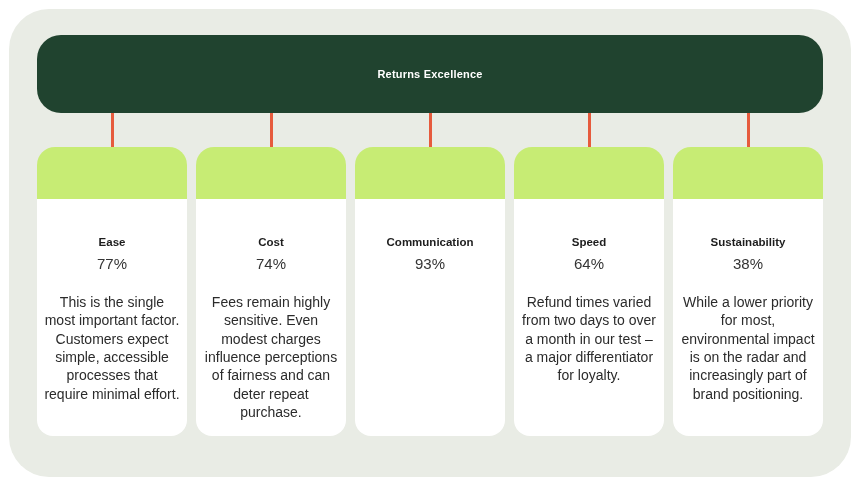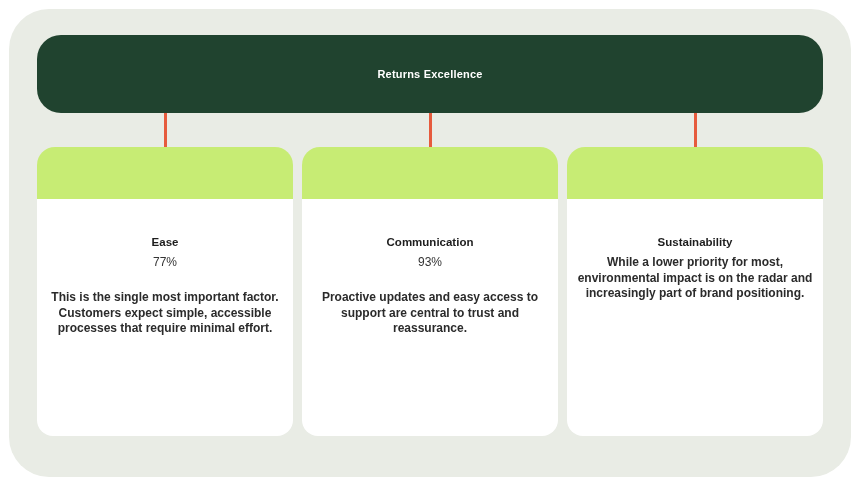--- a/index.html
+++ b/index.html
@@ -86,30 +86,29 @@
     text-align: center;
     padding: 37px 6px 2px 6px;
   }
   .card-title {
     font-size: 11.5px;
     font-weight: 700;
     color: var(--title-text);
     margin-bottom: 7px;
   }
   .card-value {
-    font-size: 12px;
+    font-size: 15px;
     font-weight: 400;
     color: var(--value-text);
     margin-bottom: 21px;
   }
   .card-desc {
-    font-size: 12px;
+    font-size: 14px;
     line-height: 1.31;
     color: var(--desc-text);
-    font-weight: bold;
   }
 </style>
 </head>
 <body>
 
 <div class="page">
   <div class="container">
     <div class="header-bar">
       <div class="header-title">Returns Excellence</div>
     </div>
@@ -119,40 +118,62 @@
     <div class="card">
       <div class="card-top"></div>
       <div class="card-body">
         <div class="card-title">Ease</div>
         <div class="card-value">77%</div>
         <div class="card-desc">This is the single most important factor. Customers expect simple, accessible processes that require minimal effort.</div>
       </div>
     </div>
   </div>
 
+  <div class="column">
+    <div class="connector"></div>
+    <div class="card">
+      <div class="card-top"></div>
+      <div class="card-body">
+        <div class="card-title">Cost</div>
+        <div class="card-value">74%</div>
+        <div class="card-desc">Fees remain highly sensitive. Even modest charges influence perceptions of fairness and can deter repeat purchase.</div>
+      </div>
+    </div>
+  </div>
 
   <div class="column">
     <div class="connector"></div>
     <div class="card">
       <div class="card-top"></div>
       <div class="card-body">
         <div class="card-title">Communication</div>
         <div class="card-value">93%</div>
-        <div class="card-desc">Proactive updates and easy access to support are central to trust and reassurance.</div>
       </div>
     </div>
   </div>
-
 
 
   <div class="column">
     <div class="connector"></div>
     <div class="card">
       <div class="card-top"></div>
       <div class="card-body">
+        <div class="card-title">Speed</div>
+        <div class="card-value">64%</div>
+        <div class="card-desc">Refund times varied from two days to over a month in our test – a major differentiator for loyalty.</div>
+      </div>
+    </div>
+  </div>
+
+  <div class="column">
+    <div class="connector"></div>
+    <div class="card">
+      <div class="card-top"></div>
+      <div class="card-body">
         <div class="card-title">Sustainability</div>
+        <div class="card-value">38%</div>
         <div class="card-desc">While a lower priority for most, environmental impact is on the radar and increasingly part of brand positioning.</div>
       </div>
     </div>
   </div>
 </div>
   </div>
 </div>
 
 </body></html>

